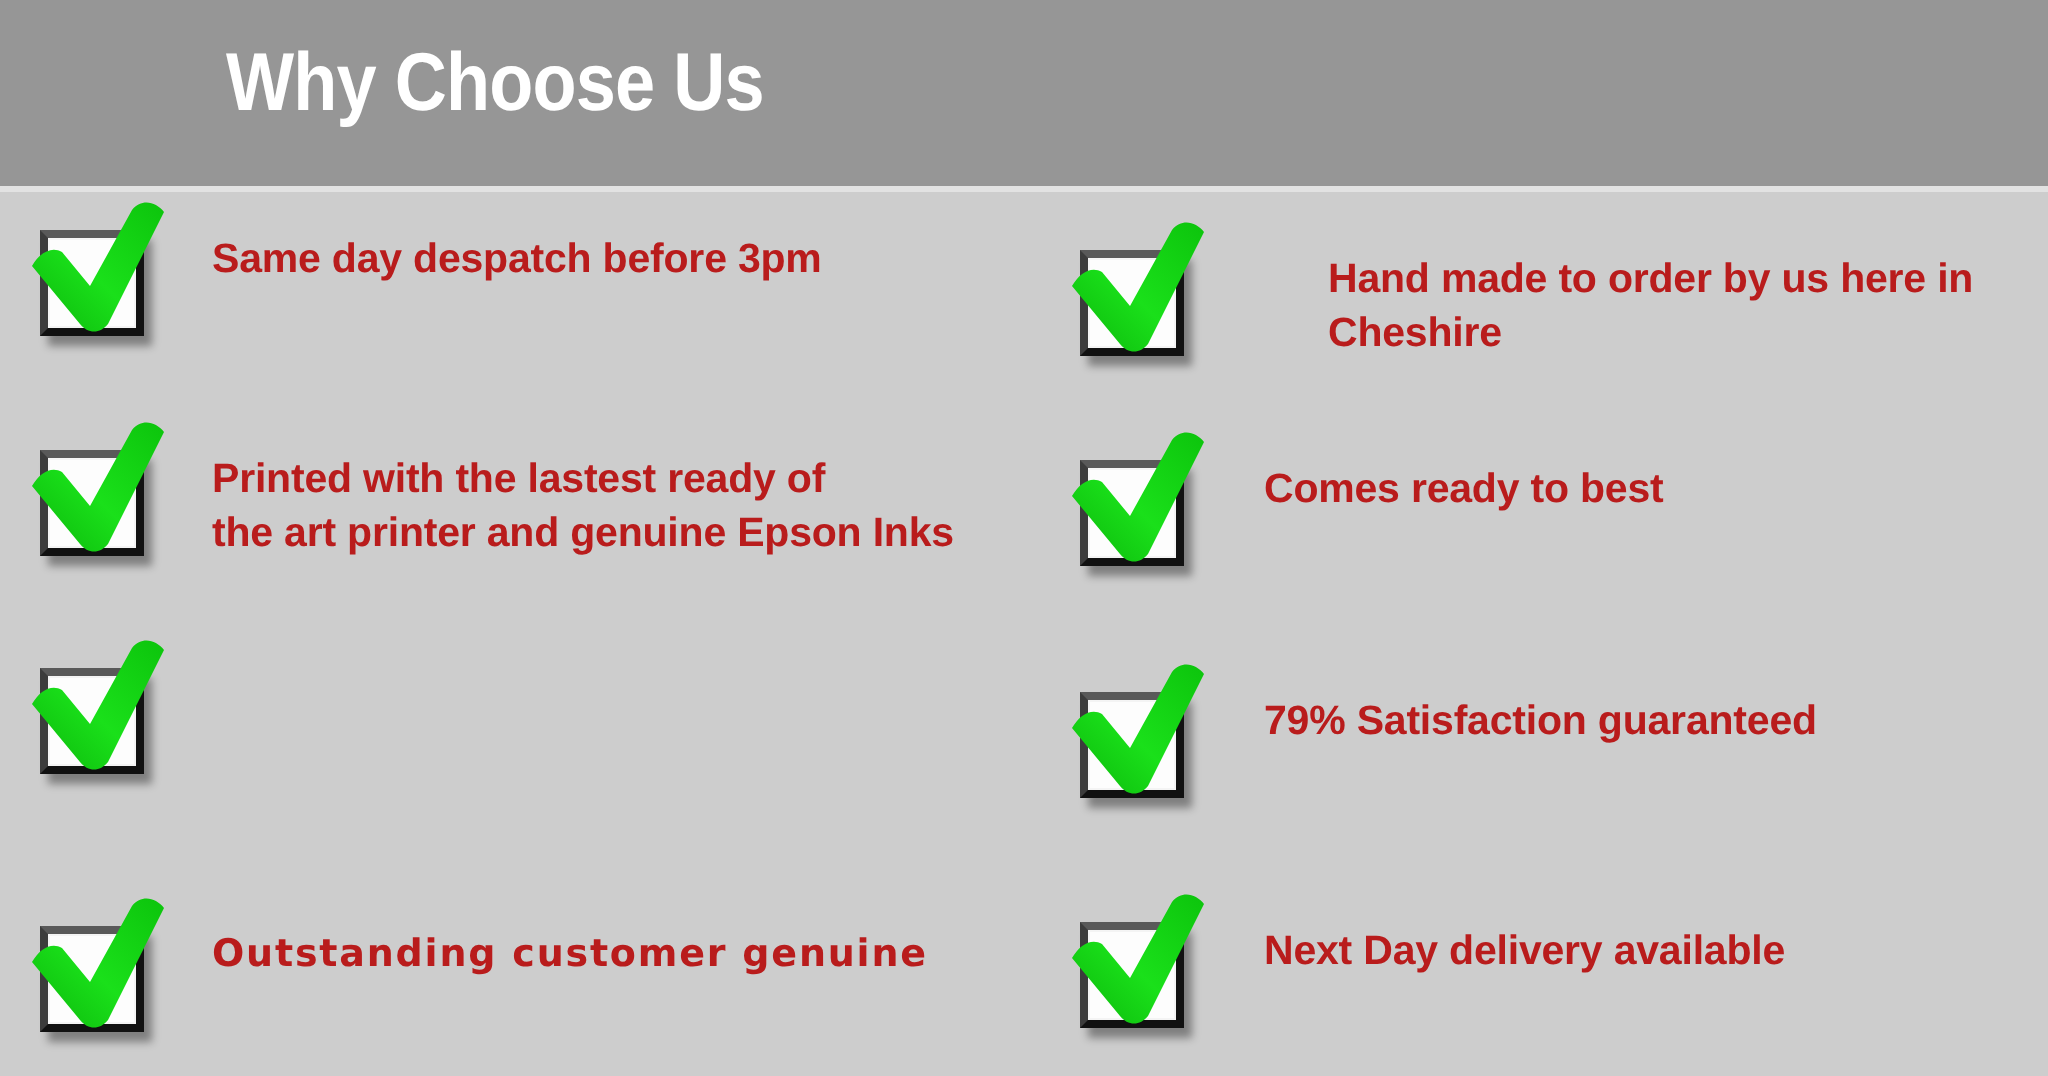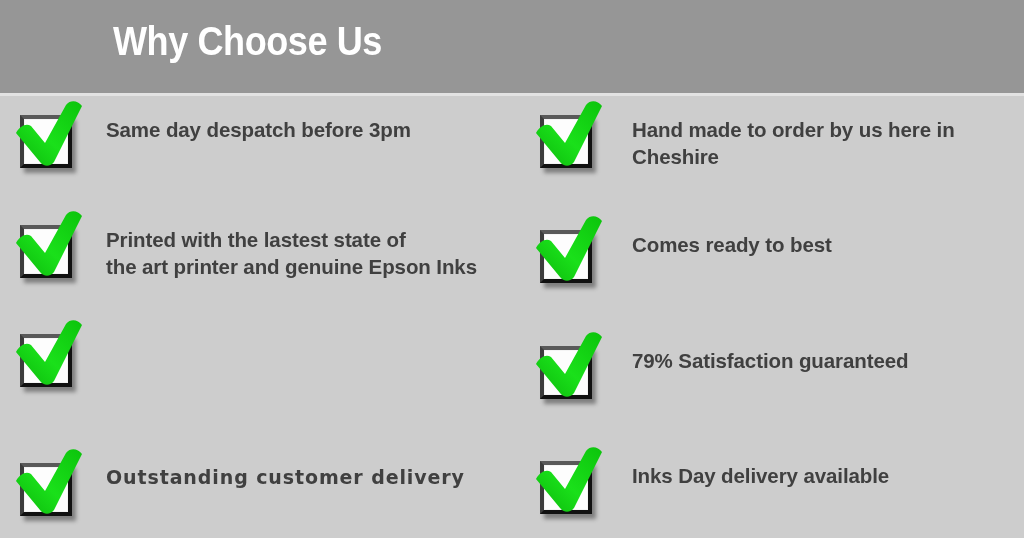--- a/index.html
+++ b/index.html
@@ -122,21 +122,21 @@
     position:absolute;
     left:0;
     top:0;
     width:74px;
     height:66px;
     overflow:visible;
   }
 
   
   .item-text {
-    color:#404040;
+    color:#b91c1c;
     font-family:"Liberation Sans", sans-serif;
     font-weight:bold;
     font-size:20.5px;
     line-height:27px;
     letter-spacing:-0.1px;
     white-space:pre-line;
     padding-top:14px;
   }
 
   
@@ -149,21 +149,21 @@
 
   
   .column.left  .item { left:14px;  }
   .column.right .item { left:22px;  }
 
   .column.left  .item:nth-child(1) { top:9px;   }
   .column.left  .item:nth-child(2) { top:119px; }
   .column.left  .item:nth-child(3) { top:228px; }
   .column.left  .item:nth-child(4) { top:357px; }
 
-  .column.right .item:nth-child(1) { top:9px;   }
+  .column.right .item:nth-child(1) { top:19px;gap:32px;   }
   .column.right .item:nth-child(2) { top:124px; }
   .column.right .item:nth-child(3) { top:240px; }
   .column.right .item:nth-child(4) { top:355px; }
 
   .column .item .item-text { margin-left:18px; }
   .column.right .item .item-text { margin-left:24px; }
 </style>
 </head>
 <body>
 
@@ -199,41 +199,41 @@
         <div class="item-text">Same day despatch before 3pm</div>
       </div>
 
       <div class="item">
         <span class="check-wrap">
           <span class="check-box"></span>
           <svg class="check-mark" viewBox="0 0 74 66">
             <path d="M2,31 C6,24 12,21 17,24 L31,41 L52,3 C57,-3 64,-1 68,4 L40,60 C36,65 30,65 26,60 Z" fill="url(#g1)"></path>
           </svg>
         </span>
-        <div class="item-text">Printed with the lastest state of
+        <div class="item-text">Printed with the lastest ready of
 the art printer and genuine Epson Inks</div>
       </div>
 
       <div class="item">
         <span class="check-wrap">
           <span class="check-box"></span>
           <svg class="check-mark" viewBox="0 0 74 66">
             <path d="M2,31 C6,24 12,21 17,24 L31,41 L52,3 C57,-3 64,-1 68,4 L40,60 C36,65 30,65 26,60 Z" fill="url(#g1)"></path>
           </svg>
         </span>
       </div>
 
       <div class="item">
         <span class="check-wrap">
           <span class="check-box"></span>
           <svg class="check-mark" viewBox="0 0 74 66">
             <path d="M2,31 C6,24 12,21 17,24 L31,41 L52,3 C57,-3 64,-1 68,4 L40,60 C36,65 30,65 26,60 Z" fill="url(#g1)"></path>
           </svg>
         </span>
-        <div class="item-text geometric">Outstanding customer delivery</div>
+        <div class="item-text geometric">Outstanding customer genuine</div>
       </div>
 
     </div>
 
     <div class="column right">
 
       <div class="item">
         <span class="check-wrap">
           <span class="check-box"></span>
           <svg class="check-mark" viewBox="0 0 74 66">
@@ -264,19 +264,19 @@
         <div class="item-text">79% Satisfaction guaranteed</div>
       </div>
 
       <div class="item">
         <span class="check-wrap">
           <span class="check-box"></span>
           <svg class="check-mark" viewBox="0 0 74 66">
             <path d="M2,31 C6,24 12,21 17,24 L31,41 L52,3 C57,-3 64,-1 68,4 L40,60 C36,65 30,65 26,60 Z" fill="url(#g1)"></path>
           </svg>
         </span>
-        <div class="item-text">Inks Day delivery available</div>
+        <div class="item-text">Next Day delivery available</div>
       </div>
 
     </div>
 
   </div>
 </div>
 
 </body></html>

